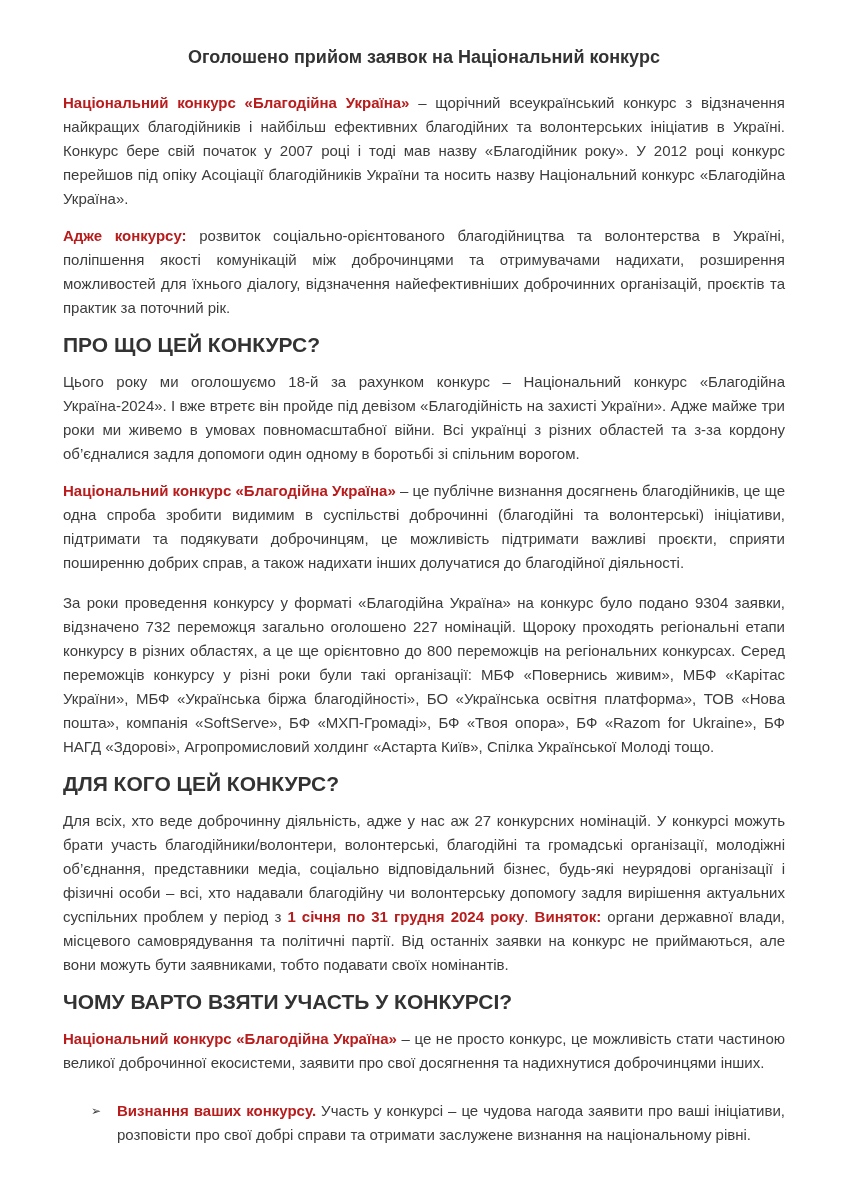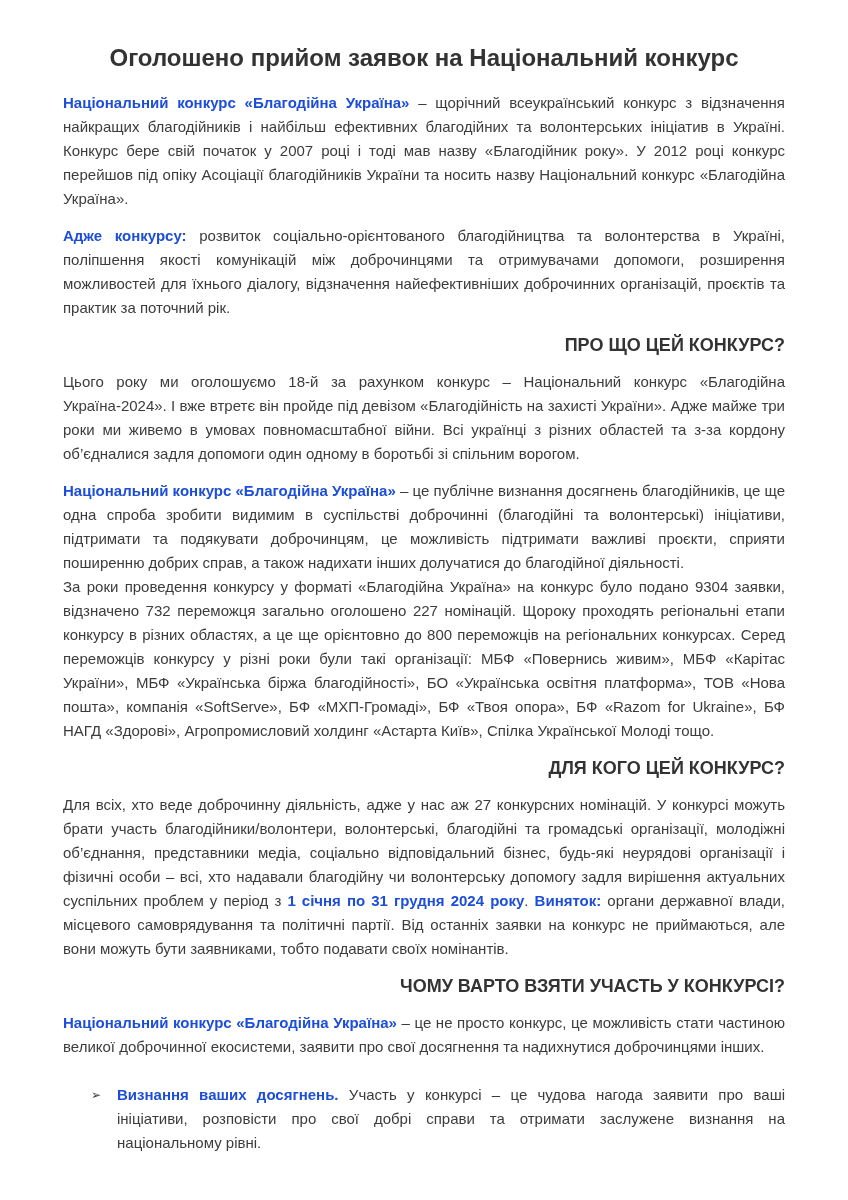--- a/index.html
+++ b/index.html
@@ -12,42 +12,42 @@
   }
   .page {
     box-sizing: border-box;
     width: 848px; height: 1200px;
     padding: 44px 63px 0 63px;
     background: #ffffff;
   }
   .doc-title {
     margin: 0 0 20px 0;
     text-align: center;
-    font-size: 24px;
+    font-size: 18px;
     line-height: 27px;
     font-weight: bold;
     color: #333333;
   }
   .doc-title .title-line { display: block; }
   .para {
     margin: 0 0 13px 0;
     font-size: 15px;
     line-height: 24px;
     text-align: justify;
     color: #3c3c3c;
   }
-  .para.tight { margin-bottom: 0; }
-  .para b, .bullet-text b { color: #1d4ed8; }
+  .para.tight { margin-bottom: 16px; }
+  .para b, .bullet-text b { color: #b91c1c; }
   .section-heading {
     margin: 13px 0;
-    font-size: 18px;
+    font-size: 21px;
     line-height: 24px;
     font-weight: bold;
     color: #333333;
-    text-align: right;
+    text-align: left;
   }
   .section-heading.gap-lg { }
   .section-heading.gap-xl { }
   .bullet {
     display: flex;
     margin-top: 24px;
     padding-left: 28px;
   }
   .bullet-marker {
     flex: 0 0 26px;
@@ -68,36 +68,36 @@
 <body>
 
 <div class="page">
 
   <h1 class="doc-title">
     <span class="title-line">Оголошено прийом заявок на Національний конкурс</span>
   </h1>
 
   <p class="para"><b>Національний конкурс «Благодійна Україна»</b><span> – щорічний всеукраїнський конкурс з відзначення найкращих благодійників і найбільш ефективних благодійних та волонтерських ініціатив в Україні. Конкурс бере свій початок у 2007 році і тоді мав назву «Благодійник року». У 2012 році конкурс перейшов під опіку Асоціації благодійників України та носить назву Національний конкурс «Благодійна Україна».</span></p>
 
-  <p class="para"><b>Адже конкурсу:</b><span> розвиток соціально-орієнтованого благодійництва та волонтерства в Україні, поліпшення якості комунікацій між доброчинцями та отримувачами допомоги, розширення можливостей для їхнього діалогу, відзначення найефективніших доброчинних організацій, проєктів та практик за поточний рік.</span></p>
+  <p class="para"><b>Адже конкурсу:</b><span> розвиток соціально-орієнтованого благодійництва та волонтерства в Україні, поліпшення якості комунікацій між доброчинцями та отримувачами надихати, розширення можливостей для їхнього діалогу, відзначення найефективніших доброчинних організацій, проєктів та практик за поточний рік.</span></p>
 
   <h2 class="section-heading">ПРО ЩО ЦЕЙ КОНКУРС?</h2>
 
   <p class="para">Цього року ми оголошуємо 18-й за рахунком конкурс – Національний конкурс «Благодійна Україна-2024». І вже втретє він пройде під девізом «Благодійність на захисті України». Адже майже три роки ми живемо в умовах повномасштабної війни. Всі українці з різних областей та з-за кордону об’єдналися задля допомоги один одному в боротьбі зі спільним ворогом.</p>
 
   <p class="para tight"><b>Національний конкурс «Благодійна Україна»</b><span> – це публічне визнання досягнень благодійників, це ще одна спроба зробити видимим в суспільстві доброчинні (благодійні та волонтерські) ініціативи, підтримати та подякувати доброчинцям, це можливість підтримати важливі проєкти, сприяти поширенню добрих справ, а також надихати інших долучатися до благодійної діяльності.</span></p>
 
   <p class="para">За роки проведення конкурсу у форматі «Благодійна Україна» на конкурс було подано 9304 заявки, відзначено 732 переможця загально оголошено 227 номінацій. Щороку проходять регіональні етапи конкурсу в різних областях, а це ще орієнтовно до 800 переможців на регіональних конкурсах. Серед переможців конкурсу у різні роки були такі організації: МБФ «Повернись живим», МБФ «Карітас України», МБФ «Українська біржа благодійності», БО «Українська освітня платформа», ТОВ «Нова пошта», компанія «SoftServe», БФ «МХП-Громаді», БФ «Твоя опора», БФ «Razom for Ukraine», БФ НАГД «Здорові», Агропромисловий холдинг «Астарта Київ», Спілка Української Молоді тощо.</p>
 
   <h2 class="section-heading gap-lg">ДЛЯ КОГО ЦЕЙ КОНКУРС?</h2>
 
   <p class="para"><span>Для всіх, хто веде доброчинну діяльність, адже у нас аж 27 конкурсних номінацій. У конкурсі можуть брати участь благодійники/волонтери, волонтерські, благодійні та громадські організації, молодіжні об’єднання, представники медіа, соціально відповідальний бізнес, будь-які неурядові організації і фізичні особи – всі, хто надавали благодійну чи волонтерську допомогу задля вирішення актуальних суспільних проблем у період з </span><b>1 січня по 31 грудня 2024 року</b><span>. </span><b>Виняток:</b><span> органи державної влади, місцевого самоврядування та політичні партії. Від останніх заявки на конкурс не приймаються, але вони можуть бути заявниками, тобто подавати своїх номінантів.</span></p>
 
   <h2 class="section-heading gap-xl">ЧОМУ ВАРТО ВЗЯТИ УЧАСТЬ У КОНКУРСІ?</h2>
 
   <p class="para"><b>Національний конкурс «Благодійна Україна»</b><span> – це не просто конкурс, це можливість стати частиною великої доброчинної екосистеми, заявити про свої досягнення та надихнутися доброчинцями інших.</span></p>
 
   <div class="bullet">
     <span class="bullet-marker">➢</span>
-    <p class="bullet-text"><b>Визнання ваших досягнень.</b><span> Участь у конкурсі – це чудова нагода заявити про ваші ініціативи, розповісти про свої добрі справи та отримати заслужене визнання на національному рівні.</span></p>
+    <p class="bullet-text"><b>Визнання ваших конкурсу.</b><span> Участь у конкурсі – це чудова нагода заявити про ваші ініціативи, розповісти про свої добрі справи та отримати заслужене визнання на національному рівні.</span></p>
   </div>
 
 </div>
 
 </body></html>

